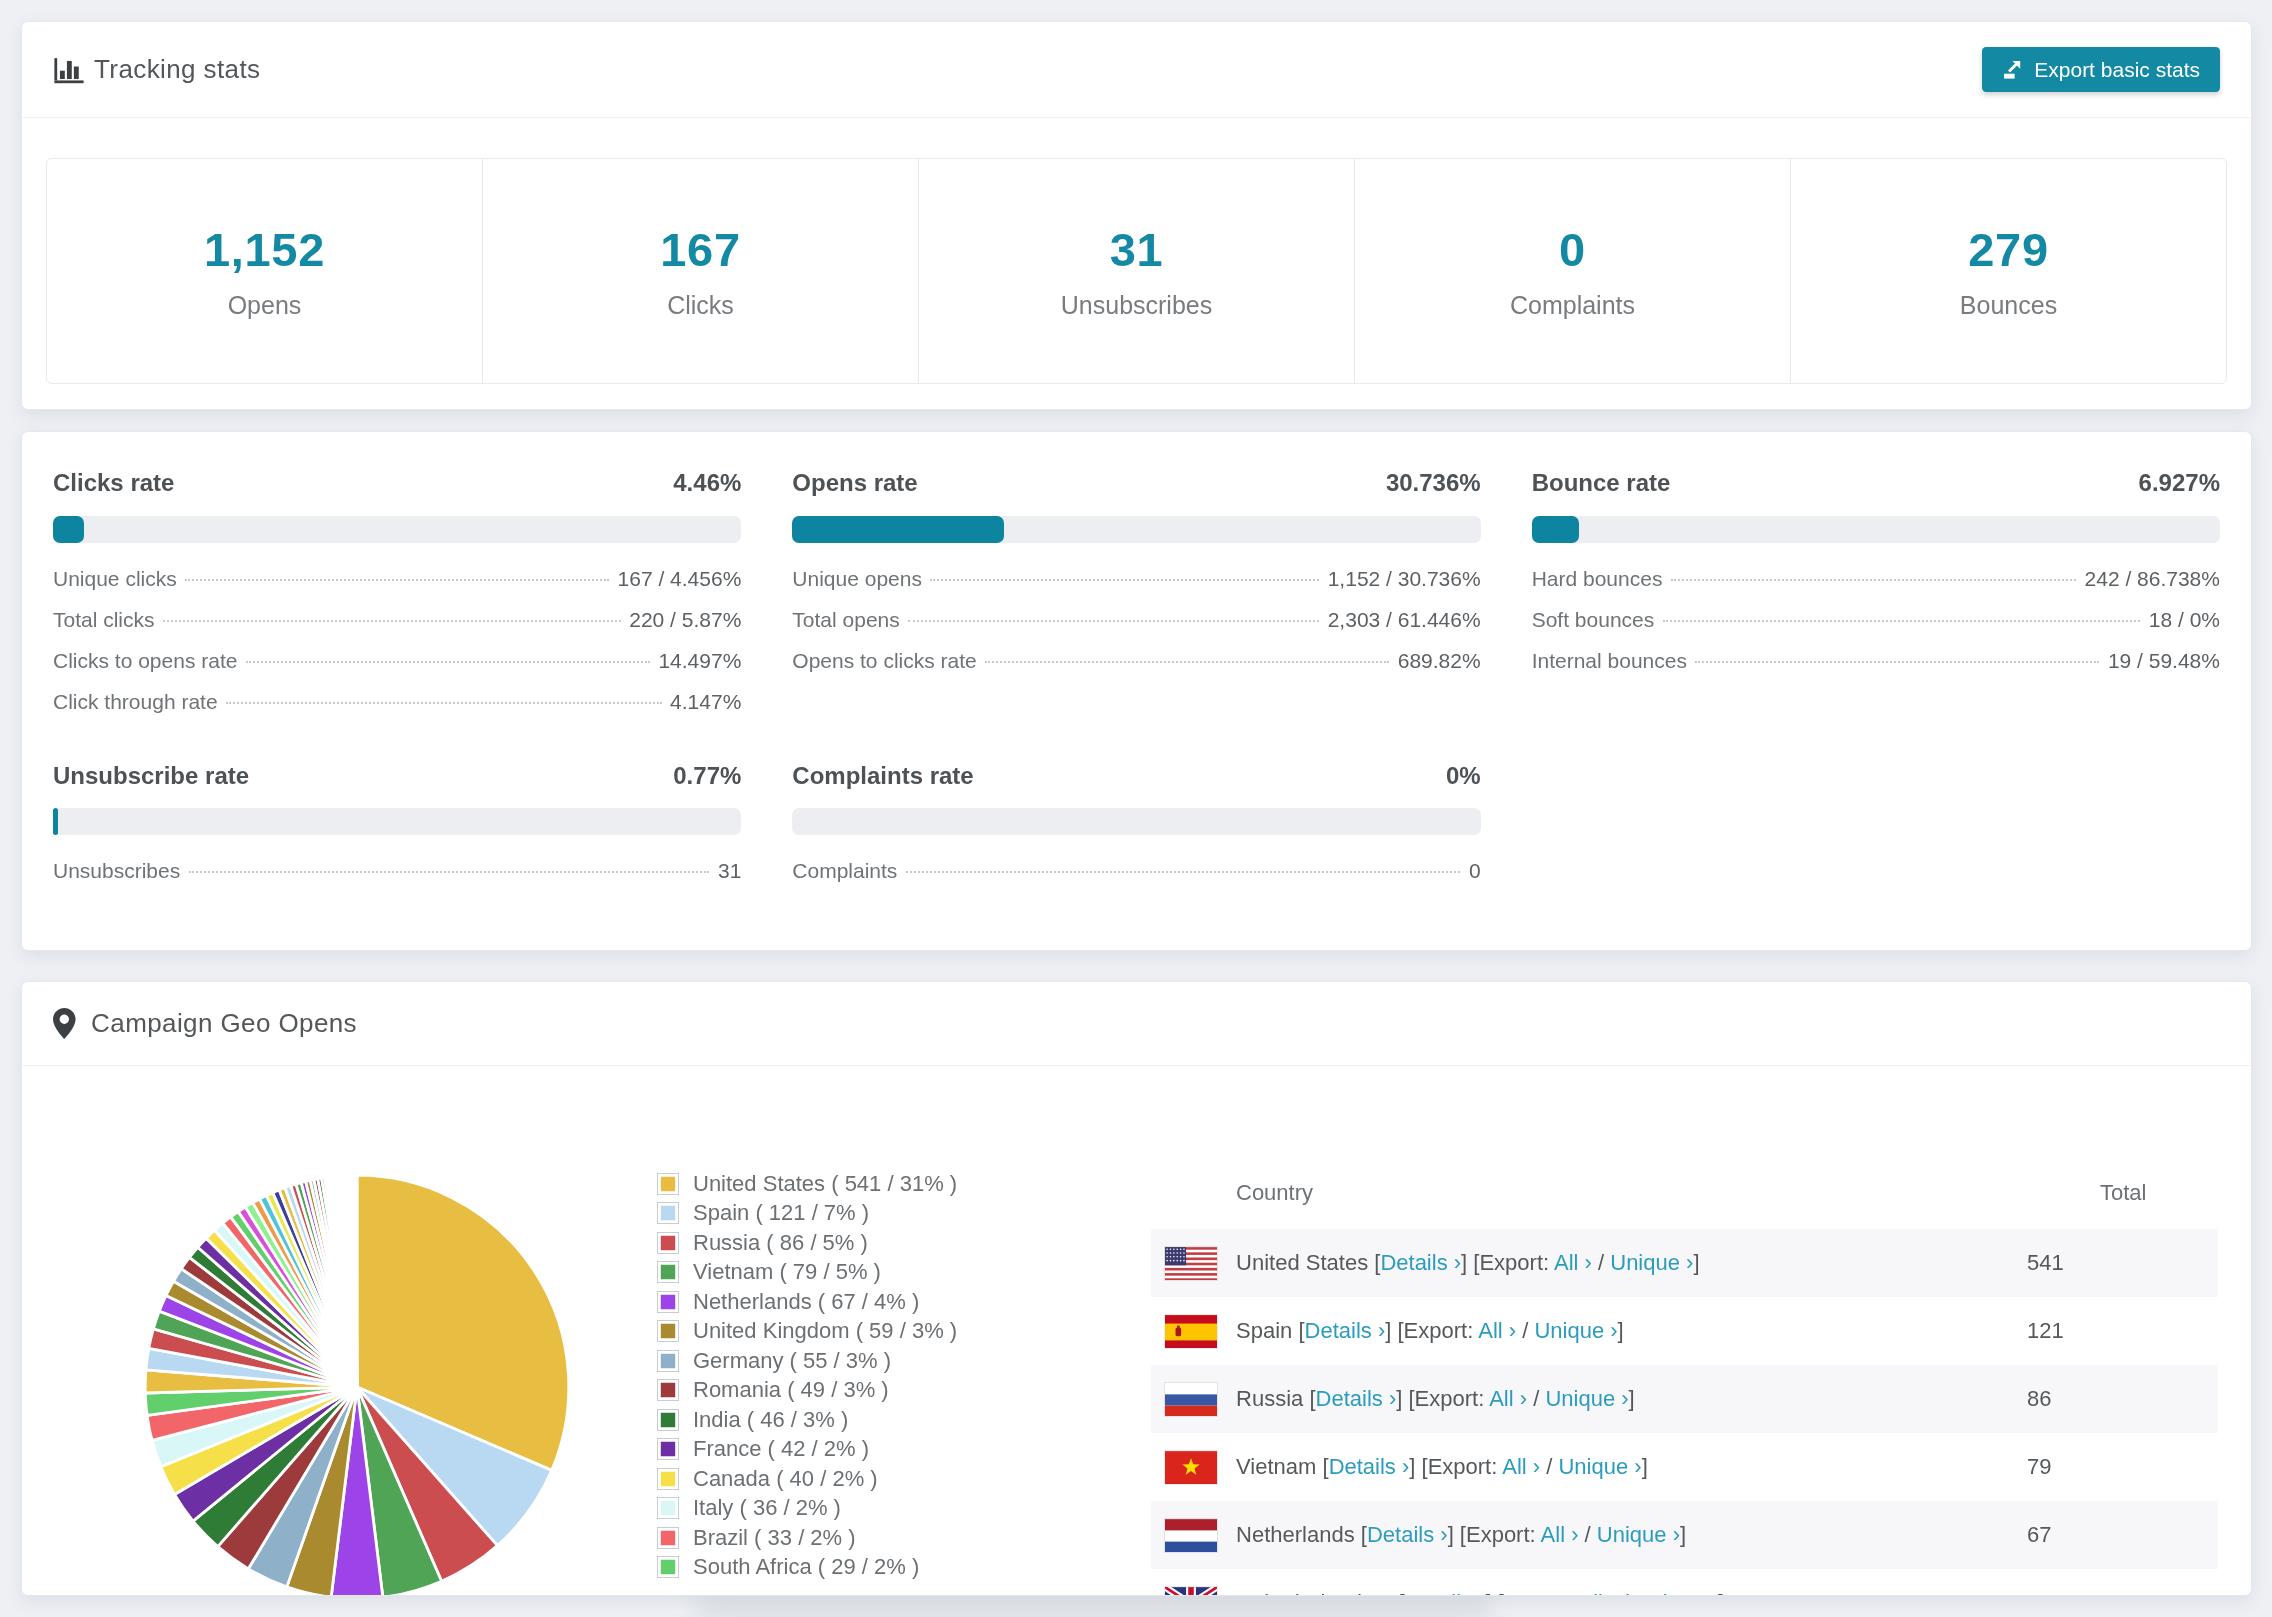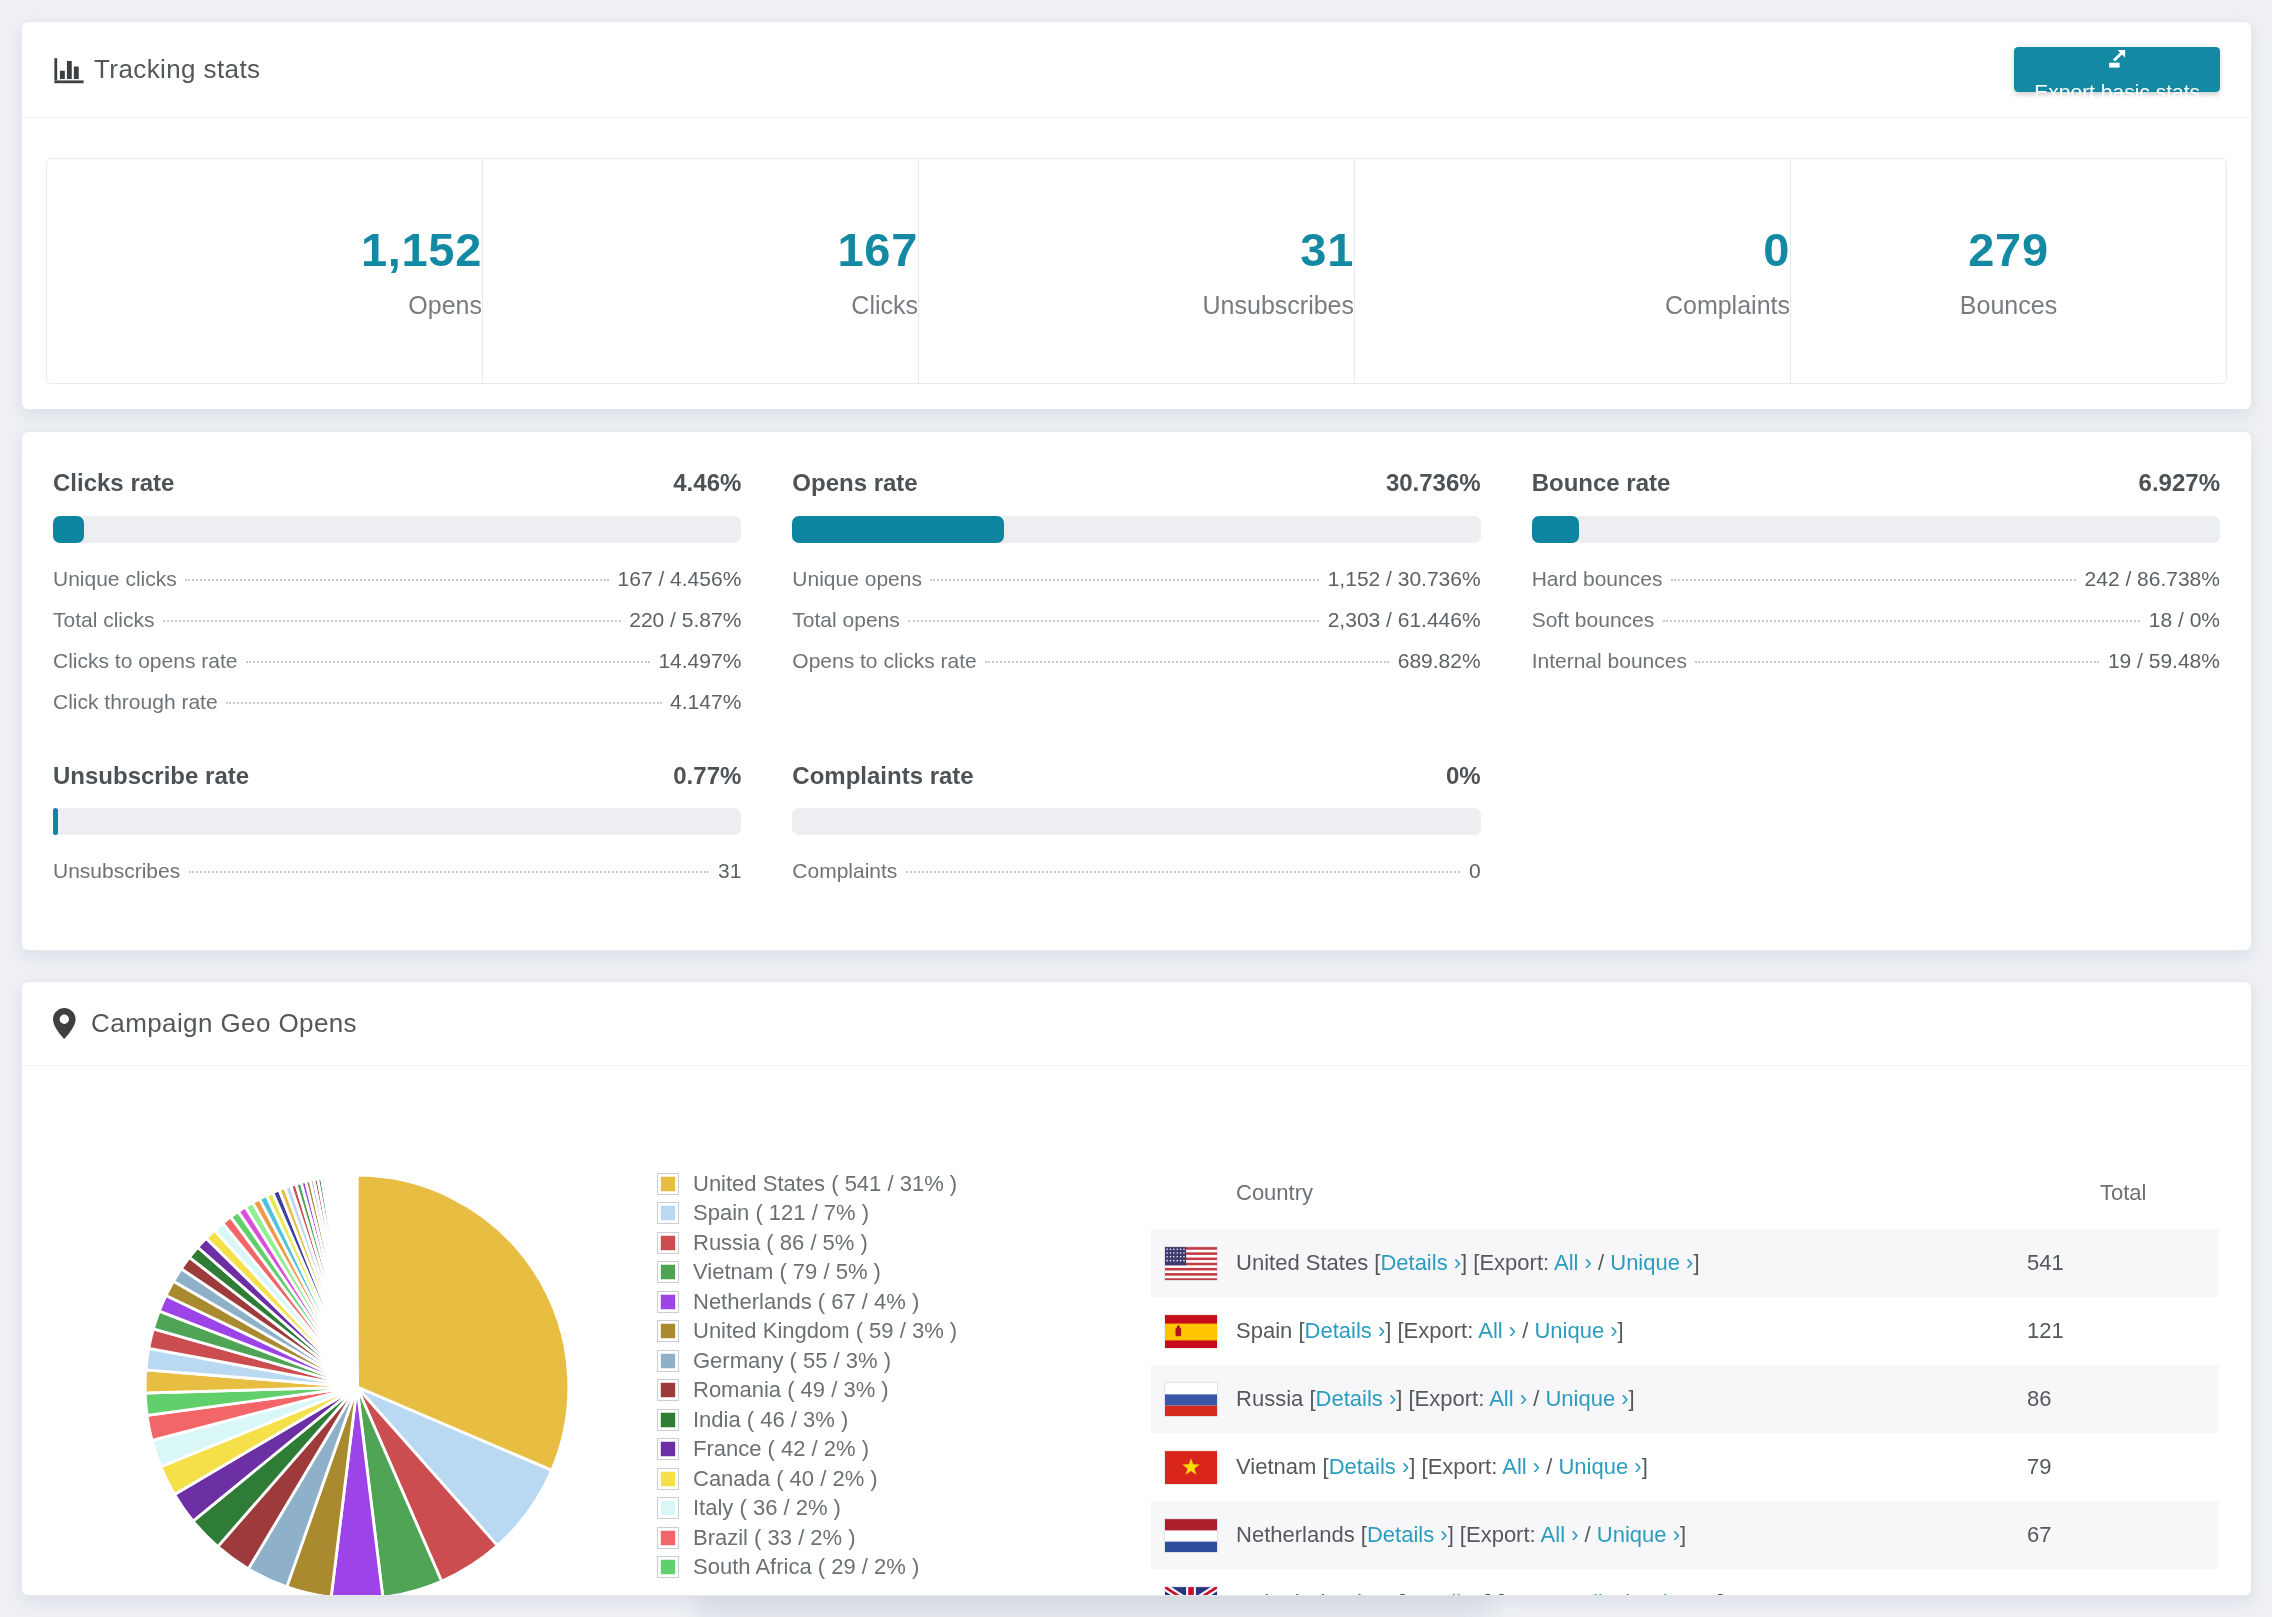--- a/index.html
+++ b/index.html
@@ -22,29 +22,28 @@
     padding:0 31px;border-bottom:1.4px solid #f0f1f4;
   }
   #card-tracking .card-header{height:95px;}
   .card-title{display:flex;align-items:center;gap:9px;font-size:26px;color:#53575a;letter-spacing:0.4px;}
   .btn-primary{
     display:flex;align-items:center;gap:11.3px;
     background:#1489a4;color:#fff;font-size:21px;
     height:45px;padding:1px 20px;border-radius:4.2px;border:none;
     box-shadow:0 2.1px 5px rgba(0,0,0,.18);cursor:pointer;
     font-family:"Liberation Sans", sans-serif;
-    flex-direction:column;
   }
   .tiles{
     margin:40px 24px 0 24px;height:224px;
     border:1.4px solid #e7eaee;border-radius:5.6px;
     display:flex;background:#fff;
   }
   .tile{flex:1;display:flex;flex-direction:column;align-items:center;justify-content:center;gap:14px;}
-  .tile:not(:last-child){border-right:1.4px solid #e7eaee;align-items:flex-end;}
+  .tile:not(:last-child){border-right:1.4px solid #e7eaee;}
   .tile-num{font-size:47px;font-weight:bold;color:#1489a4;letter-spacing:0.7px;}
   .tile-lbl{font-size:25px;color:#787c80;}
   
   #card-rates{top:431px;height:518px;}
   .rates-grid{
     padding:37px 31px;display:grid;
     grid-template-columns:repeat(3,1fr);column-gap:51px;row-gap:31px;
     align-content:start;
   }
   .rate-head{display:flex;justify-content:space-between;align-items:baseline;

